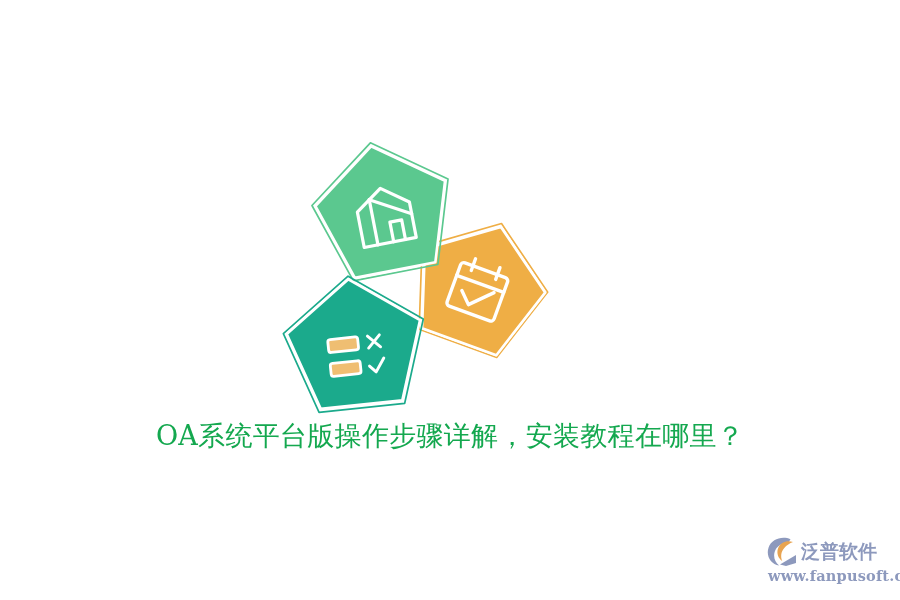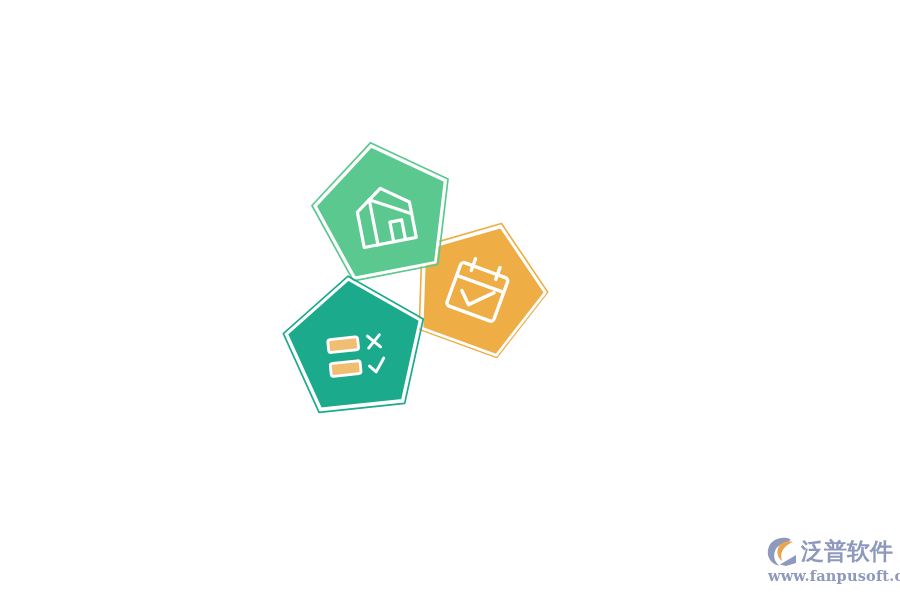--- a/index.html
+++ b/index.html
@@ -71,21 +71,21 @@
     height: 34px;
   }
   .logo-mark {
     width: 34px;
     height: 32px;
     flex: 0 0 34px;
     margin-right: 1px;
   }
   .logo-name {
     font-family: "DejaVu Sans", "Liberation Sans", sans-serif;
-    font-size: 23px;
+    font-size: 19px;
     font-weight: 700;
     color: #8d99bd;
     letter-spacing: 0px;
     line-height: 30px;
     white-space: nowrap;
   }
   .logo-url {
     position: absolute;
     left: 2px;
     top: 33px;
@@ -151,20 +151,21 @@
             <line x1="112" y1="204.5" x2="124" y2="216.5"></line>
             <line x1="124" y1="204.5" x2="112" y2="216.5"></line>
             <polyline points="111,234.5 117,241 126,228"></polyline>
           </g>
         </g>
       </g>
     </svg>
 
   </div>
 
+  <div class="title">OA系统平台版操作步骤详解，安装教程在哪里？</div>
 
   <div class="logo">
     <div class="logo-row">
       <svg class="logo-mark" viewBox="0 0 34 32">
 
         <path d="M24.5,4.2 C16.0,0.4 5.5,4.2 2.6,12.4
                  C-0.3,20.6 4.6,29.0 13.2,30.6
                  C8.9,27.2 7.0,21.6 8.8,16.4
                  C10.7,11.0 16.3,7.6 22.0,8.3 Z" fill="#8d99bd"></path>
 

